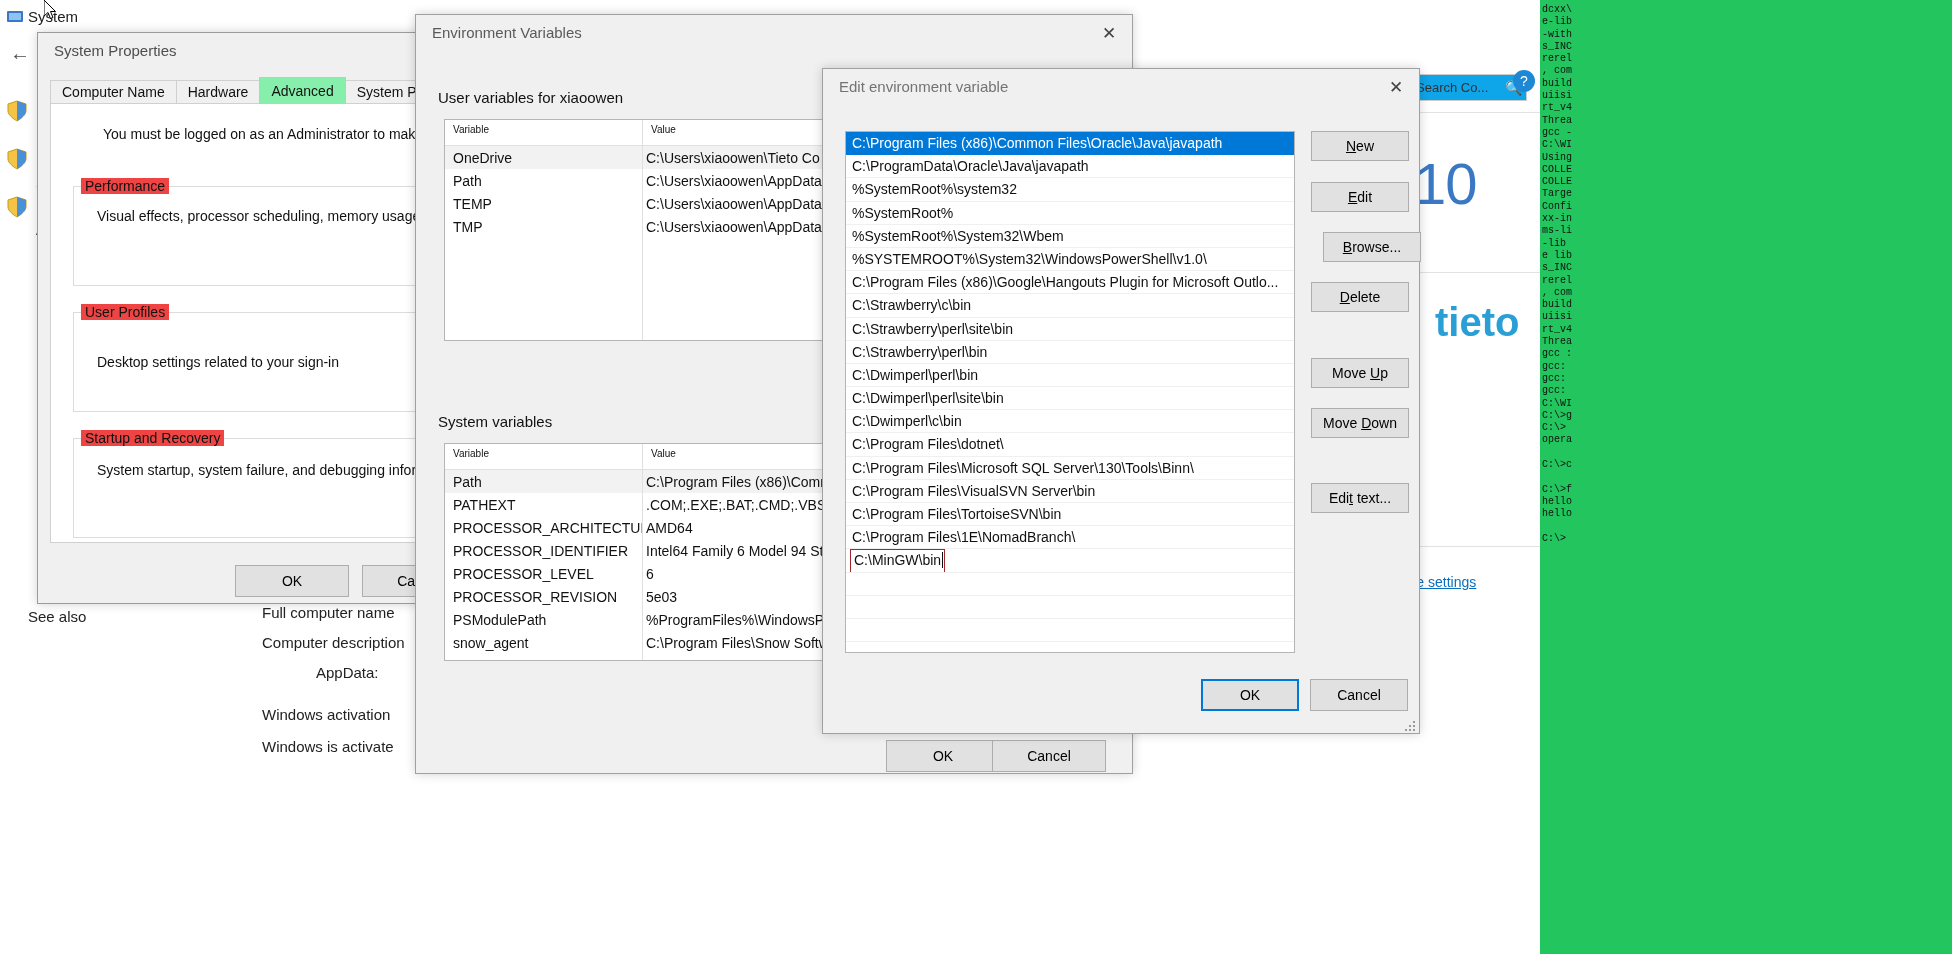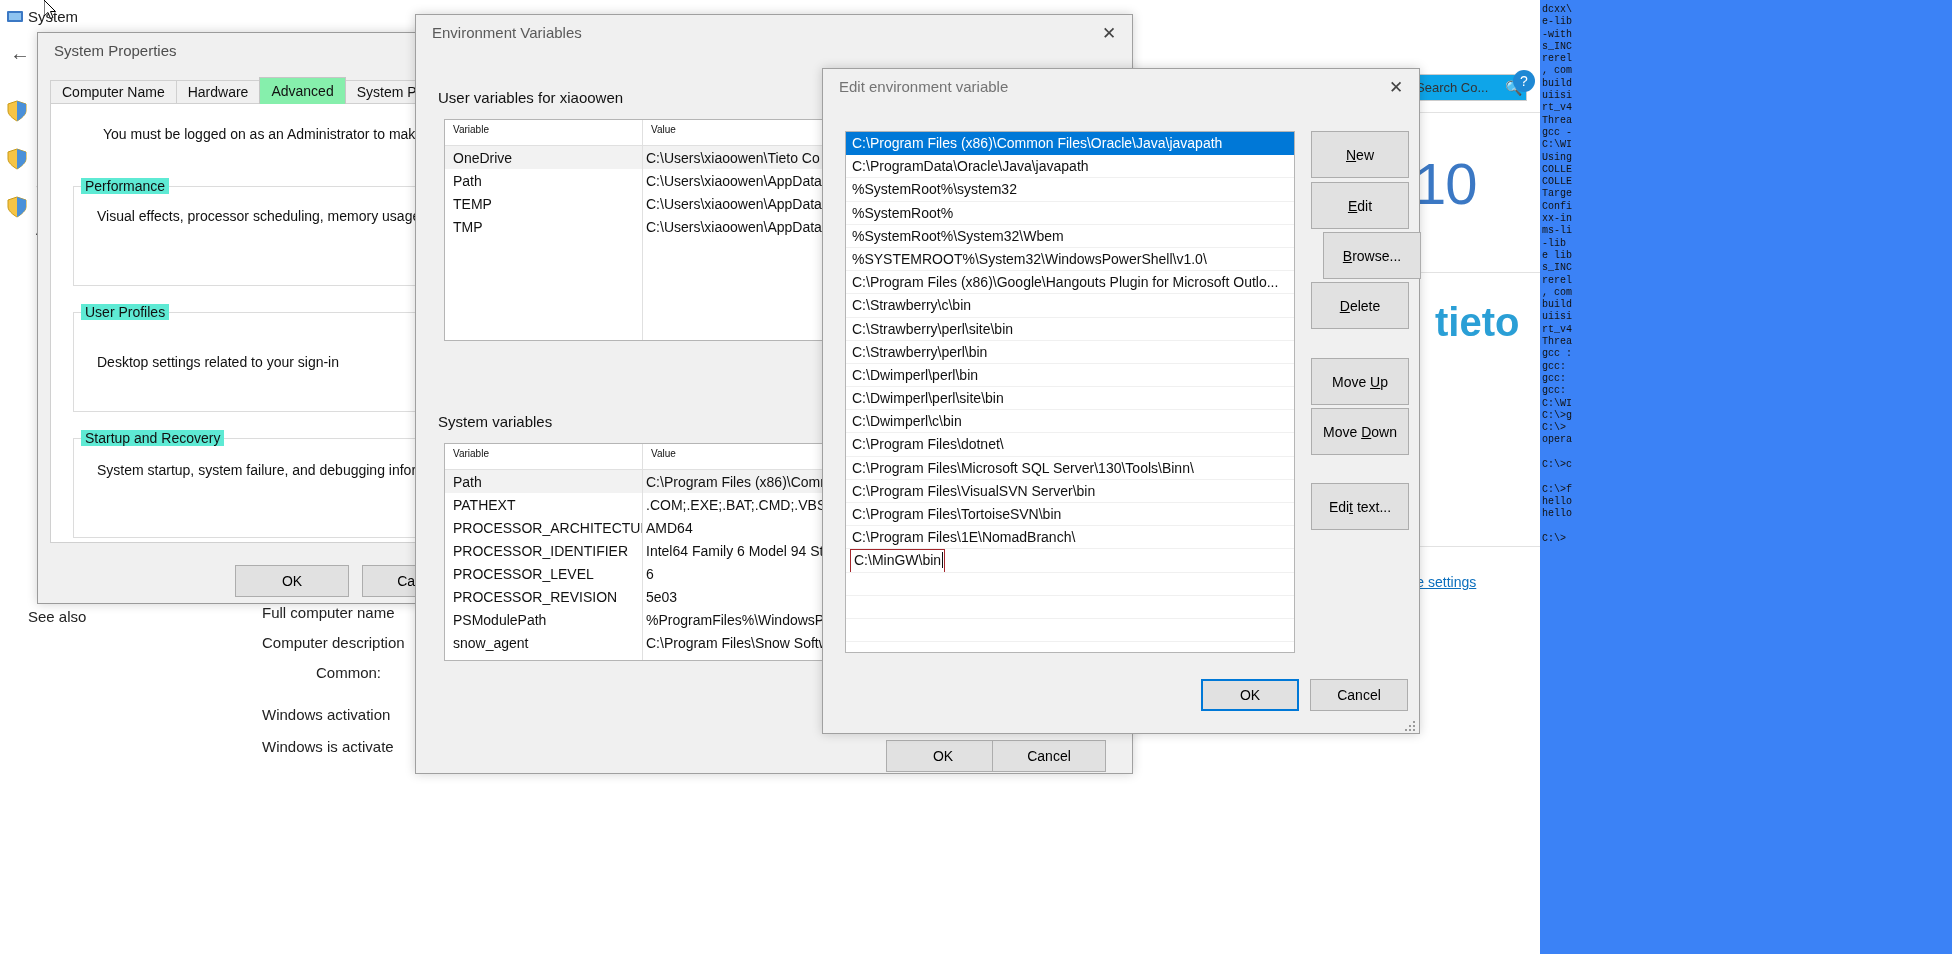--- a/index.html
+++ b/index.html
@@ -39,41 +39,41 @@
   .hr1 { position:absolute; left:1200px; top:112px; width:720px; height:1px; background:#e2e2e2; }
   .hr2 { position:absolute; left:1200px; top:272px; width:720px; height:1px; background:#e2e2e2; }
   .hr3 { position:absolute; left:1200px; top:546px; width:720px; height:1px; background:#e2e2e2; }
   .changelink { position:absolute; left:1393px; top:574px; font-size:14px; color:#0a6ebd; }
   .helpq { position:absolute; left:1513px; top:70px; width:22px; height:22px; border-radius:50%; background:#1e88d4; color:#fff;
            font-size:14px; display:flex; align-items:center; justify-content:center; }
   .fullcomp { position:absolute; font-size:15px; color:#222; }
   .seealso { position:absolute; left:28px; top:608px; font-size:15px; color:#222; }
 
   
-  .console { position:absolute; left:1540px; top:0; width:412px; height:954px; background:#3b82f6; color:#111;
+  .console { position:absolute; left:1540px; top:0; width:412px; height:954px; background:#22c55e; color:#111;
              font-family:"Liberation Mono", monospace; font-size:10px; line-height:12.3px; padding:4px 2px; overflow:hidden; white-space:pre; }
 
   
   .dlg { position:absolute; background:#f0f0f0; border:1px solid #a0a0a0; box-shadow: 0 0 10px rgba(0,0,0,0.18); }
   .dlg-title { height:36px; background:#f0f0f0; position:relative;padding-left:44px; }
   .dlg-title .t { position:absolute; left:16px; top:9px; font-size:15px; color:#5a5a5a; }
   .dlg-x { position:absolute; right:0; top:0; width:46px; height:36px; display:flex; align-items:center; justify-content:center;
            font-size:17px; color:#444; }
 
   
   #sysprops { left:37px; top:32px; width:758px; height:572px; background:#f0f0f0; border:1px solid #9b9b9b; }
   #sysprops .dlg-title .t { color:#4e4e4e; }
   .tabstrip { position:absolute; left:12px; top:44px; height:27px; display:flex; align-items:flex-end; }
   .tab { height:24px; padding:3px 11px 0 11px; font-size:14px; color:#111; background:#f0f0f0;
          border:1px solid #d0d0d0; border-bottom:none; margin-right:-1px; }
   .tab.active { background:#86efac; height:27px; padding-top:5px; border-color:#c6c6c6; position:relative; z-index:2; }
   .tabpage { position:absolute; left:12px; top:70px; width:732px; height:440px; background:#fff; border:1px solid #d0d0d0; }
   .tp-text { position:absolute; font-size:14px; color:#111; }
   .grp { position:absolute; border:1px solid #dcdcdc; }
-  .grp-label { position:absolute; background:#5eead4; padding:0 4px; font-size:14px; color:#111; }
+  .grp-label { position:absolute; background:#ef4444; padding:0 4px; font-size:14px; color:#111; }
   .btn { background:#e1e1e1; border:1px solid #adadad; font-size:14px; color:#000;
          display:flex; align-items:center; justify-content:center; }
   .btn.focus { border:2px solid #0078d7; }
 
   
   #envvars { left:415px; top:14px; width:718px; height:760px; }
   .section-label { position:absolute; font-size:15px; color:#111; }
   .lv { position:absolute; background:#fff; border:1px solid #b5b5b5; overflow:hidden; }
   .lv-head { display:flex; height:26px; background:#fff; border-bottom:1px solid #e0e0e0; }
   .lv-head div { font-size:10px; color:#111; padding:4px 0 0 8px; }
@@ -85,21 +85,21 @@
 
   
   #editenv { left:822px; top:68px; width:598px; height:666px; }
   .pathlist { position:absolute; left:22px; top:62px; width:450px; height:522px; background:#fff; border:1px solid #b5b5b5; overflow:hidden; }
   .pl-row { height:23.2px; font-size:14px; color:#111; padding:3px 0 0 6px; white-space:nowrap; overflow:hidden;
             border-bottom:1px solid #f0f0f0; }
   .pl-row.sel { background:#0078d7; color:#fff; border-bottom-color:#0078d7; }
   .pl-edit { margin:0 0 0 2px; height:25px; border:1px solid #a4262c; background:#fff; display:inline-block;
              padding:2px 1px 0 3px; font-size:14px; color:#111; position:relative; }
   .caret { display:inline-block; width:1px; height:16px; background:#111; vertical-align:-3px; margin-left:1px; }
-  .sidebtn { position:absolute; width:98px; height:47px; }
+  .sidebtn { position:absolute; width:98px; height:30px; }
   .resizer { position:absolute; right:3px; bottom:3px; width:12px; height:12px; }
   u { text-decoration: underline; }
 </style>
 </head>
 <body>
 
 <div id="root">
 
   <div class="syswin">
     <div class="syswin-title">
@@ -161,21 +161,21 @@
     <div class="hr2"></div>
     <div class="hr3"></div>
     <div class="branding">
       <span class="win10">ws 10</span>
     </div>
     <div class="tieto">tieto</div>
     <a class="changelink" href="#">ange settings</a>
 
     <span class="fullcomp" style="left:262px; top:604px;">Full computer name</span>
     <span class="fullcomp" style="left:262px; top:634px;">Computer description</span>
-    <span class="fullcomp" style="left:316px; top:664px;">Common:</span>
+    <span class="fullcomp" style="left:316px; top:664px;">AppData:</span>
     <span class="fullcomp" style="left:262px; top:706px;">Windows activation</span>
     <span class="fullcomp" style="left:262px; top:738px;">Windows is activate</span>
     <span class="seealso">See also</span>
 
     <div class="console">dcxx\
 e-lib
 -with
 s_INC
 rerel
 , com

